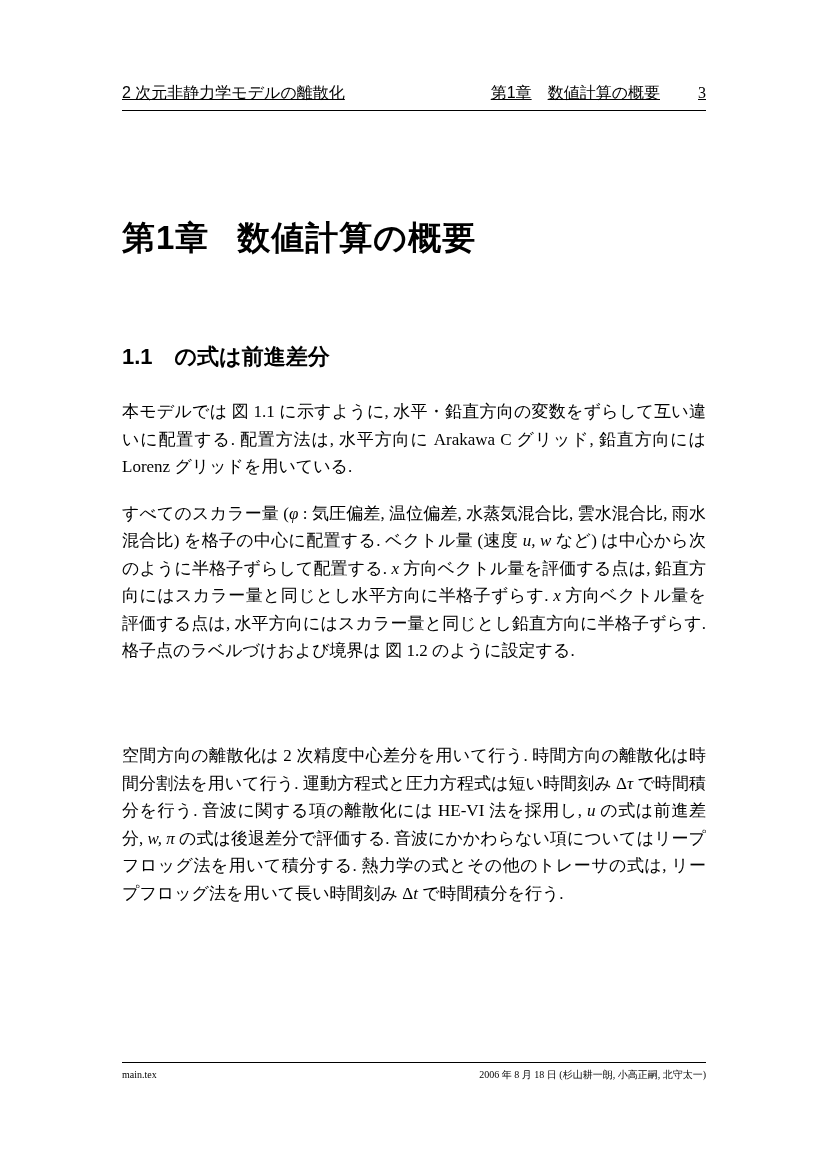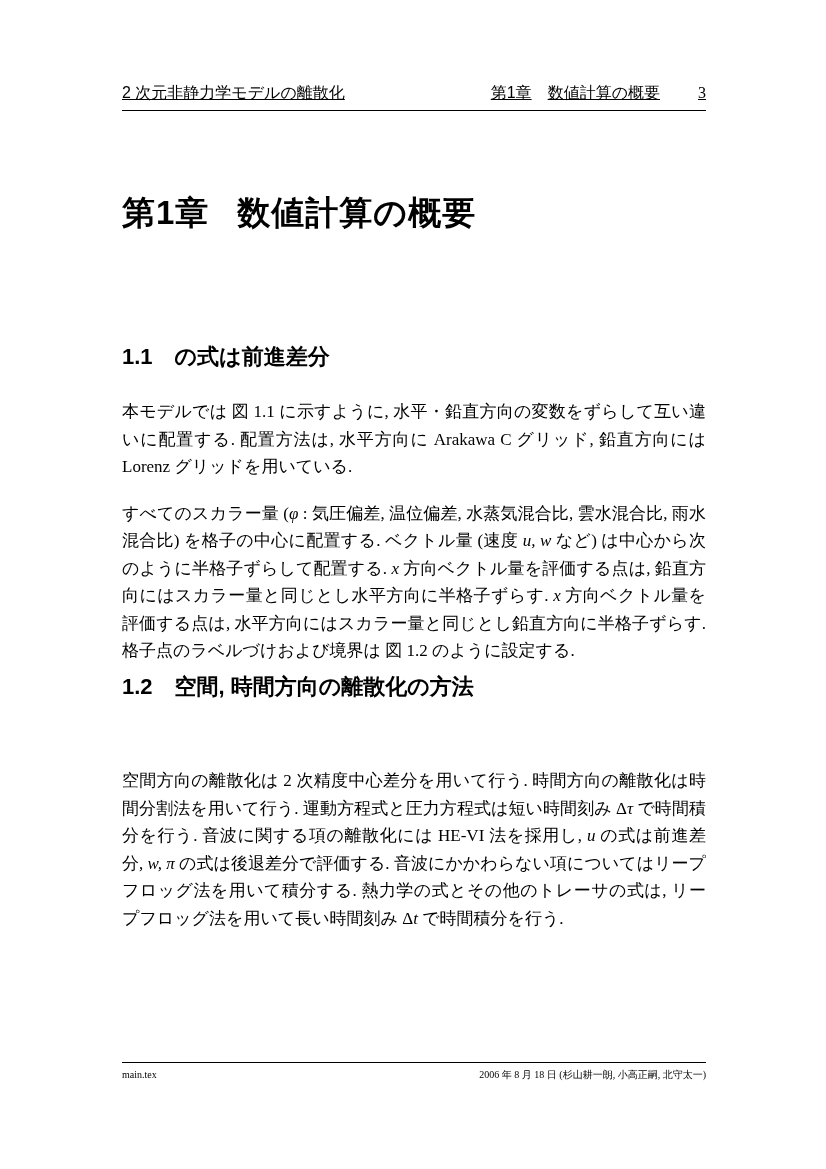--- a/index.html
+++ b/index.html
@@ -36,21 +36,21 @@
     position: absolute;
     left: 122px;
     width: 584px;
     height: 0;
     border-top: 1px solid #000000;
   }
   .header-rule { top: 110px; }
   
   .chapter-title {
     position: absolute;
-    top: 191px;
+    top: 216px;
     left: 122px;
     margin: 0;
     font-family: "Liberation Sans", "DejaVu Sans", sans-serif;
     font-size: 33px;
     font-weight: bold;
     letter-spacing: 1px;
     white-space: nowrap;
     text-align: right;
   }
   .chapter-number { margin-right: 28px; }
@@ -73,21 +73,21 @@
   
   .paragraphs {
     position: absolute;
     left: 122px;
     width: 584px;
     font-size: 17px;
     line-height: 27.5px;
     text-align: justify;
   }
   #paras-s0 { top: 398px; }
-  #paras-s1 { top: 767px; }
+  #paras-s1 { top: 742px; }
   .paragraphs p { margin: 0; }
   .paragraphs p + p { margin-top: 19px; }
   .paragraphs i { font-style: italic; }
   
   .footer-rule { top: 1062px; }
   .page-footer {
     position: absolute;
     top: 1068px;
     left: 122px;
     width: 584px;
@@ -117,23 +117,20 @@
   </h1>
 
   <h2 class="section-heading" id="sec-heading-0">
     <span class="sec-num">1.1</span><span class="sec-title">の式は前進差分</span>
   </h2>
   <div class="paragraphs" id="paras-s0">
       <p><span>本モデルでは 図 1.1 に示すように, 水平・鉛直方向の変数をずらして互い違いに配置する. 配置方法は, 水平方向に Arakawa C グリッド, 鉛直方向には Lorenz グリッドを用いている.</span></p>
       <p><span>すべてのスカラー量 (</span><i>φ</i><span> : 気圧偏差, 温位偏差, 水蒸気混合比, 雲水混合比, 雨水混合比) を格子の中心に配置する. ベクトル量 (速度 </span><i>u, w</i><span> など) は中心から次のように半格子ずらして配置する. </span><i>x</i><span> 方向ベクトル量を評価する点は, 鉛直方向にはスカラー量と同じとし水平方向に半格子ずらす. </span><i>x</i><span> 方向ベクトル量を評価する点は, 水平方向にはスカラー量と同じとし鉛直方向に半格子ずらす. 格子点のラベルづけおよび境界は 図 1.2 のように設定する.</span></p>
     </div>
 
-  <h2 class="section-heading" id="sec-heading-1">
-    <span class="sec-num">1.2</span><span class="sec-title">空間, 時間方向の離散化の方法</span>
-  </h2>
   <div class="paragraphs" id="paras-s1">
       <p><span>空間方向の離散化は 2 次精度中心差分を用いて行う. 時間方向の離散化は時間分割法を用いて行う. 運動方程式と圧力方程式は短い時間刻み Δ</span><i>τ</i><span> で時間積分を行う. 音波に関する項の離散化には HE-VI 法を採用し, </span><i>u</i><span> の式は前進差分, </span><i>w, π</i><span> の式は後退差分で評価する. 音波にかかわらない項についてはリープフロッグ法を用いて積分する. 熱力学の式とその他のトレーサの式は, リープフロッグ法を用いて長い時間刻み Δ</span><i>t</i><span> で時間積分を行う.</span></p>
     </div>
 
   <div class="footer-rule"></div>
   <footer class="page-footer">
     <span>main.tex</span>
     <span>2006 年 8 月 18 日 (杉山耕一朗, 小高正嗣, 北守太一)</span>
   </footer>
 

